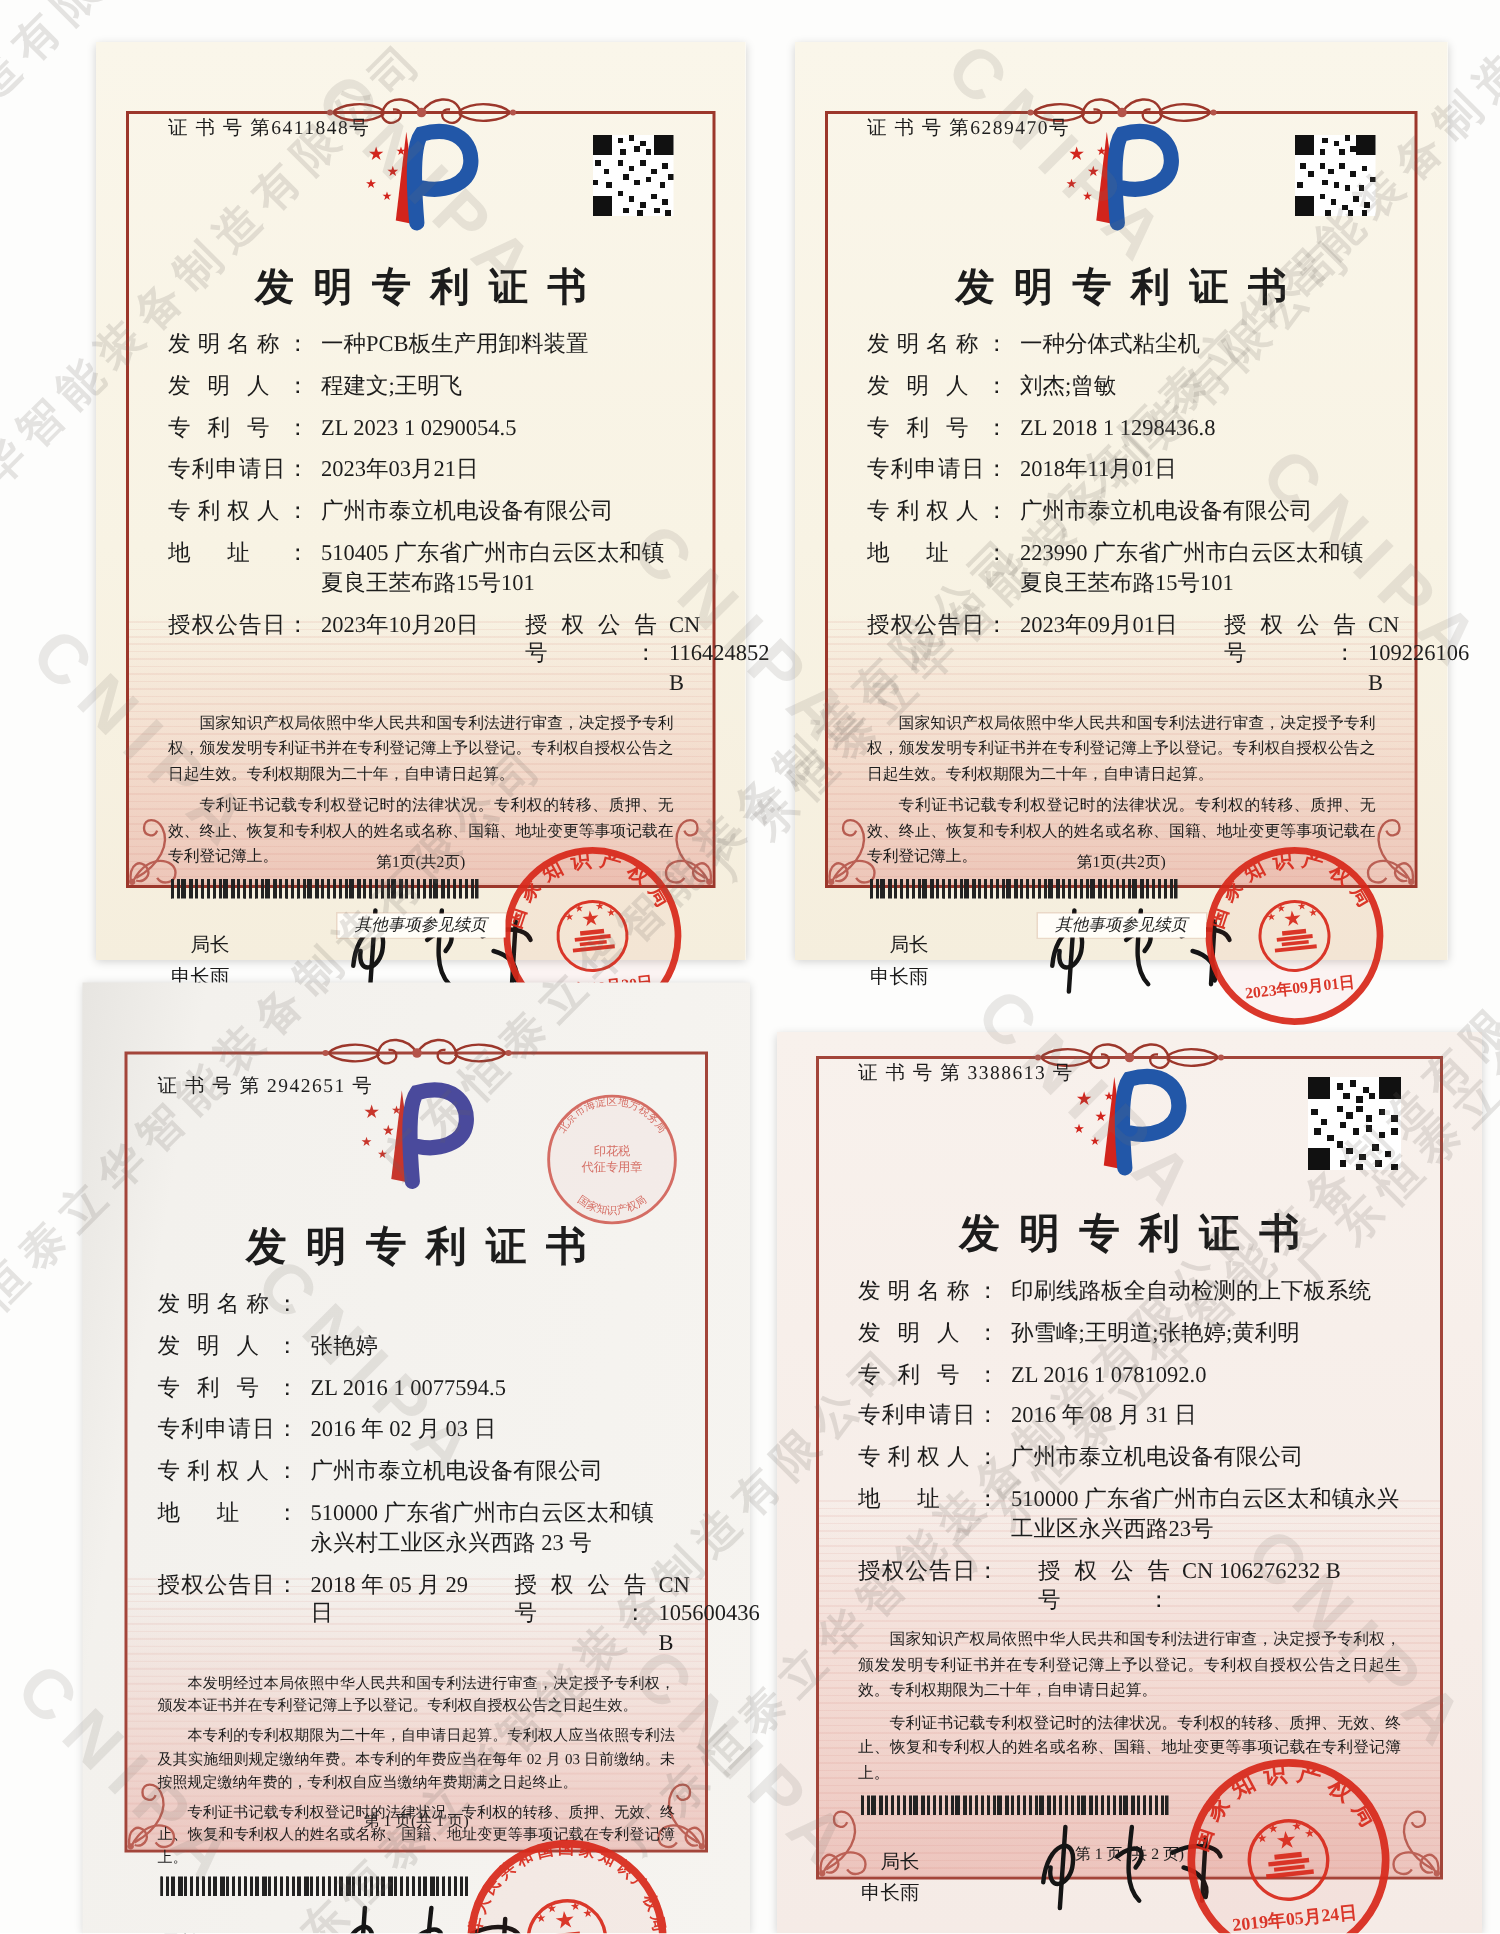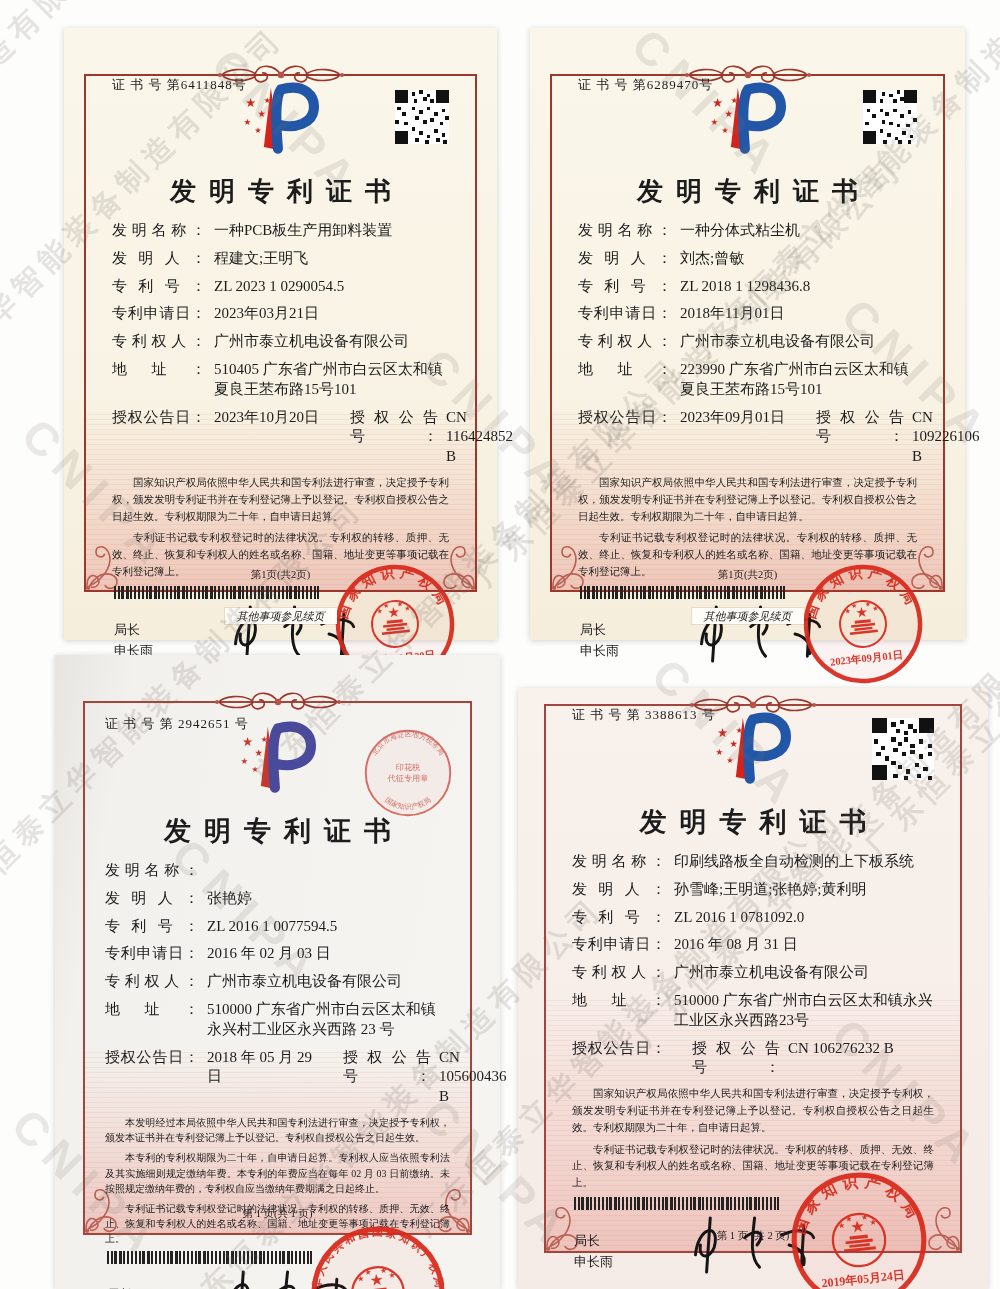--- a/index.html
+++ b/index.html
@@ -51,21 +51,21 @@
   .paras{margin-top:4px;font-size:10.5px;line-height:1.6;text-align:justify;}
   .paras p{margin:0 0 5px;text-indent:2em;}
   .c3 .paras{font-size:10px;line-height:1.52;}
 
   .sig-area{position:relative;height:96px;margin-top:4px;}
   .c3 .sig-area{height:88px;}
   .barcode{width:205px;height:13px;margin-left:2px;
     background:repeating-linear-gradient(90deg,#222 0 2px,transparent 2px 4px),
                repeating-linear-gradient(90deg,#222 0 1px,transparent 1px 7px);}
   .director{position:absolute;left:2px;top:34px;font-size:13px;line-height:1.6;
-            font-family:"Liberation Sans","DejaVu Sans",sans-serif;}
+            font-family:"Liberation Sans","DejaVu Sans",sans-serif;text-align:right;}
   .signature{position:absolute;left:100px;top:16px;width:175px;height:64px;}
   .seal{position:absolute;right:-12px;top:-28px;width:132px;height:132px;transform:rotate(-6deg);opacity:.93;}
   .c3 .seal{width:148px;height:148px;top:-32px;right:-2px;}
   .c4 .seal{width:150px;height:150px;top:-32px;right:0;}
   .sealring{fill:rgba(220,50,35,.05);stroke:#d8291b;stroke-width:4.5;}
   .sealfill{fill:#d8291b;font-weight:bold;}
 
   .page-note{position:absolute;left:0;right:0;bottom:8px;text-align:center;font-size:10.5px;}
   .c3 .page-note{bottom:12px;}
   .cont-note{position:absolute;left:0;right:0;bottom:16px;text-align:center;font-size:11px;font-style:italic;}

